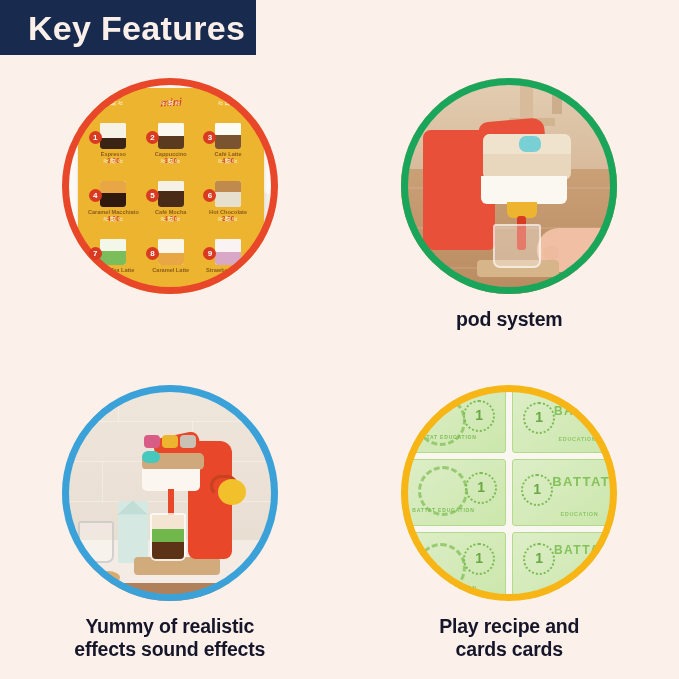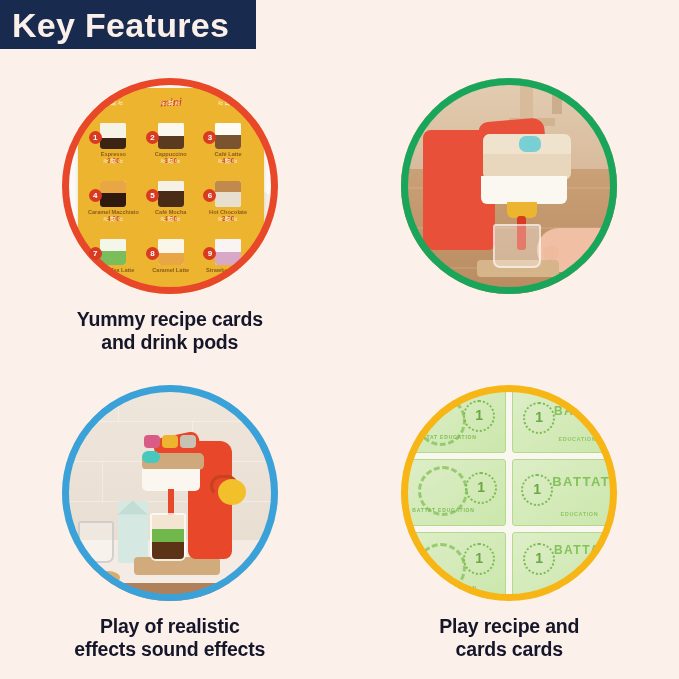--- a/index.html
+++ b/index.html
@@ -14,26 +14,26 @@
     overflow: hidden;
     position: relative;
   }
 
   
   .header-banner {
     position: absolute;
     left: 0;
     top: 0;
     width: 256px;
-    height: 49px;
+    height: 55px;
     background: #182a4e;
     display: flex;
     align-items: center;
     box-sizing: border-box;
-    padding-left: 12px;
+    padding-left: 28px;
   }
   .header-title {
     color: #fbf0e9;
     font-size: 34px;
     font-weight: bold;
     letter-spacing: 0.3px;
     line-height: 1;
   }
 
   
@@ -501,24 +501,20 @@
                 <div class="rc-name">Strawberry Latte</div>
 
               </div>
 
             </div>
 
           </div>
         </div>
       </div>
       <div class="circle-ring" id="ring0" style="border-color: rgb(232, 71, 42);"></div>
-    </div>
-    <div class="caption">
-      <div>Yummy recipe cards</div>
-      <div>and drink pods</div>
     </div>
   </div>
 
   <div class="feature-cell">
     <div class="circle-wrap">
       <div class="circle-inner">
         <div class="scene">
           <div class="sc2-bg"></div>
           <div class="sc2-wallpanel"></div>
           <div class="sc2-leg1"></div>
@@ -540,20 +536,21 @@
           <div class="m2-knob"></div>
           <div class="m2-white"></div>
           <div class="m2-spout"></div>
           <div class="m2-stream"></div>
           <div class="m2-cup"></div>
         </div>
       </div>
       <div class="circle-ring" id="ring1" style="border-color: rgb(26, 166, 90);"></div>
     </div>
     <div class="caption">
+      <div>pod system</div>
     </div>
   </div>
 
   <div class="feature-cell">
     <div class="circle-wrap">
       <div class="circle-inner">
         <div class="scene">
           <div class="sc3-bg"></div>
           <div class="sc3-wall">
             <div class="sc3-brick" style="left:0;top:36px;width:100%"></div>
@@ -589,21 +586,21 @@
           <div class="m3-cup">
             <div class="m3-coffee"></div>
             <div class="m3-green"></div>
             <div class="m3-foam"></div>
           </div>
         </div>
       </div>
       <div class="circle-ring" id="ring2" style="border-color: rgb(59, 161, 217);"></div>
     </div>
     <div class="caption">
-      <div>Play of realistic</div>
+      <div>Yummy of realistic</div>
       <div>effects sound effects</div>
     </div>
   </div>
 
   <div class="feature-cell">
     <div class="circle-wrap">
       <div class="circle-inner">
         <div class="scene">
           <div class="sc4-bg"></div>
           <div class="money-grid">

